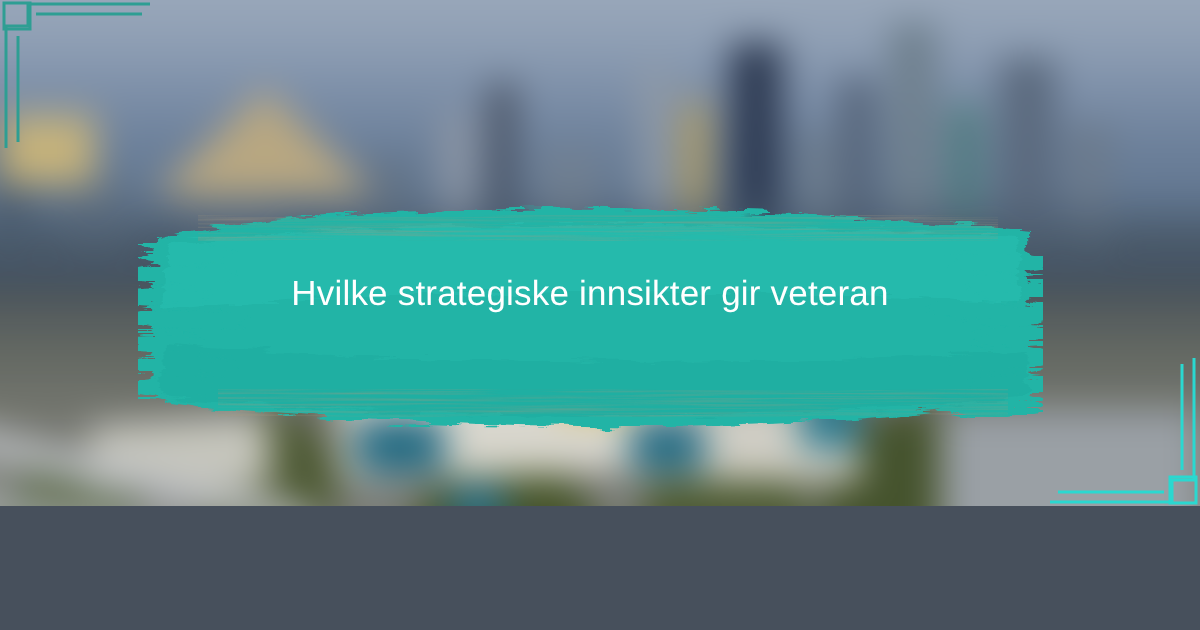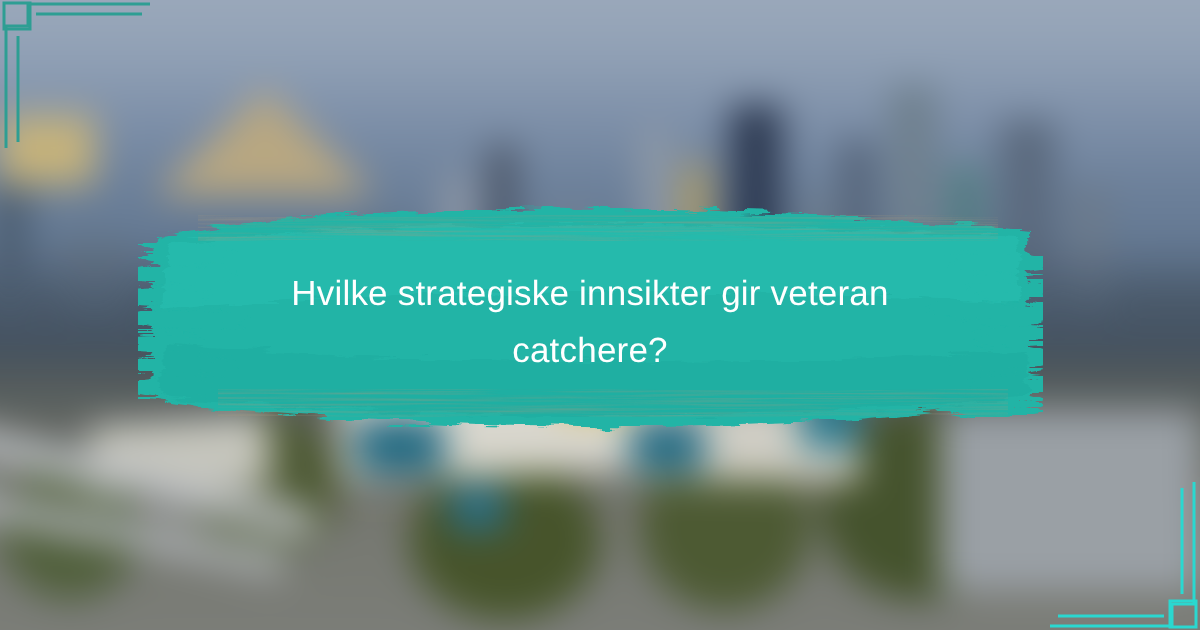--- a/index.html
+++ b/index.html
@@ -7,21 +7,21 @@
 
   html, body {
     width:1200px; height:630px;
     overflow:hidden;
     background:#47505c;
     font-family:"Liberation Sans", sans-serif;
   }
 
   #stage {
     position:relative;
-    width:1200px; height:630px;
+    width:1200px; height:506px;
     overflow:hidden;
   }
 
   
   .bg-layer {
     position:absolute;
     inset:-60px;
     filter: blur(18px) saturate(0.92);
   }
 
@@ -216,21 +216,20 @@
 
       <g opacity="0.55">
         <rect x="60" y="22" width="800" height="26" filter="url(#streaks)"></rect>
         <rect x="80" y="196" width="790" height="28" filter="url(#streaks)"></rect>
       </g>
     </svg>
   </div>
 
   <div id="headline">
     <div>Hvilke strategiske innsikter gir veteran</div>
-    <div>catchere?</div>
   </div>
 
   <svg id="corner-tl" class="corner" viewBox="0 0 190 190">
     <g fill="none" stroke="#2e9e93" stroke-width="3">
 
       <rect x="4" y="3" width="26" height="26"></rect>
 
       <path d="M 150,4 L 28,4 L 28,26 L 6,26 L 6,148"></path>
 
       <path d="M 142,14 L 36,14"></path>

